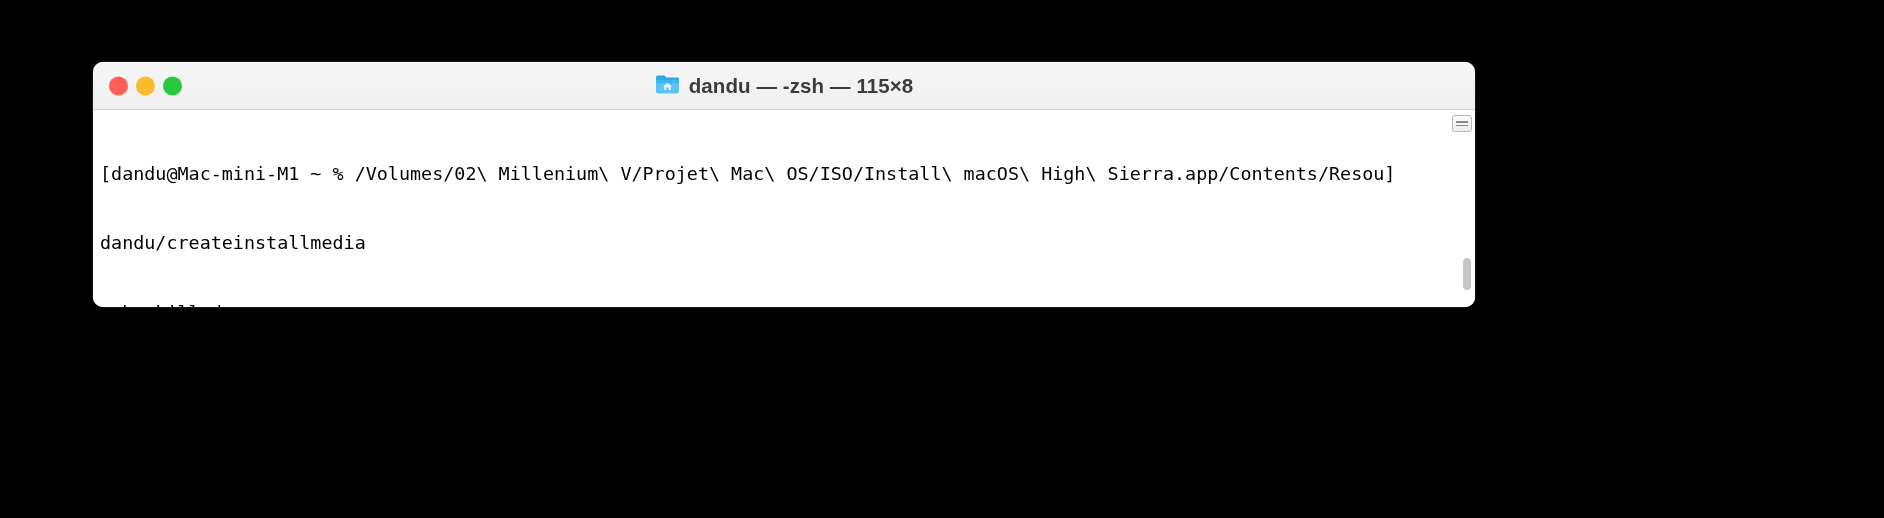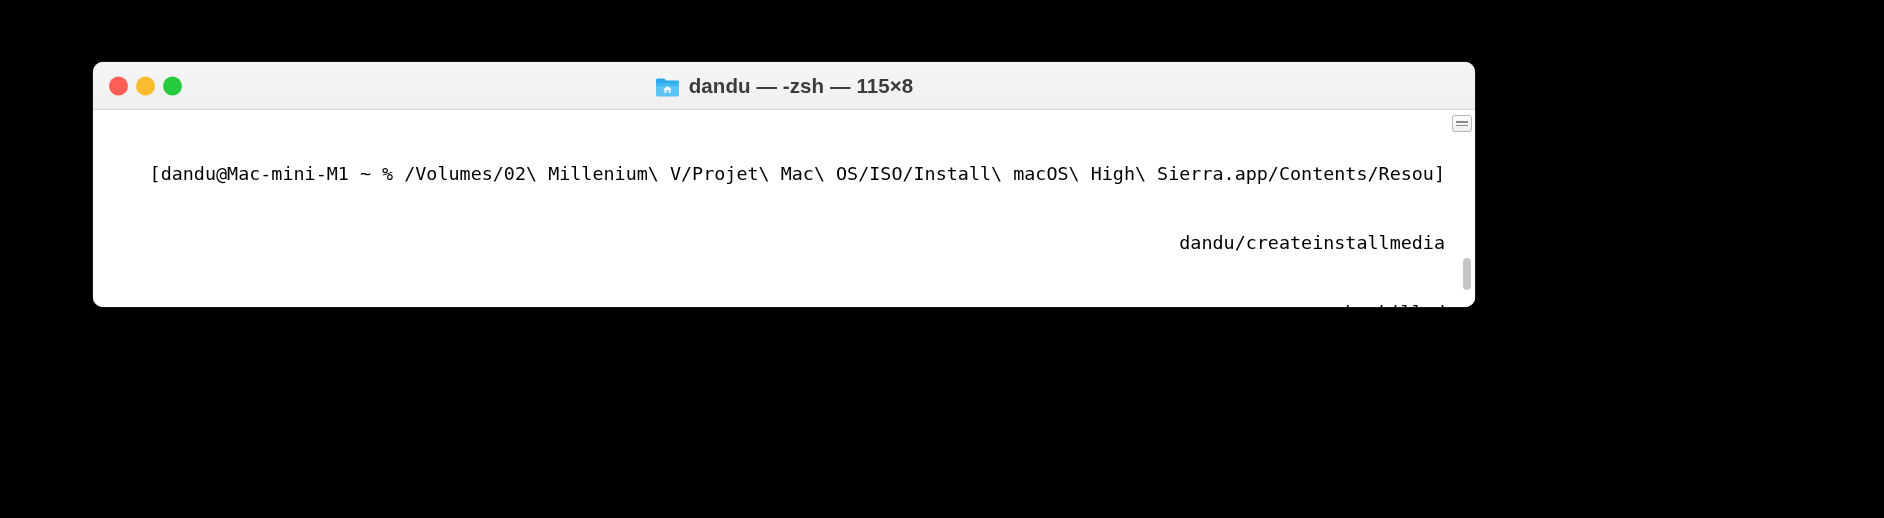--- a/index.html
+++ b/index.html
@@ -62,21 +62,21 @@
   .tl-close   { background: #ff5f57; }
   .tl-min     { background: #f9bc2e; }
   .tl-max     { background: #27c93f; }
 
   .title-wrap {
     position: absolute;
     left: 0; right: 0;
     top: 50%;
     transform: translateY(-50%);
     display: flex;
-    align-items: flex-end;
+    align-items: flex-start;
     justify-content: center;
     gap: 9px;
     pointer-events: none;
   }
   #folder-icon {
     width: 25px;
     height: 21px;
     display: block;
     flex: 0 0 auto;
   }
@@ -102,21 +102,21 @@
     left: 7px;
     top: 5px;
     right: 30px;
     font-family: "DejaVu Sans Mono", "Liberation Mono", monospace;
     font-size: 18.4px;
     line-height: 23.3px;
     color: #000000;
     white-space: pre;
     letter-spacing: 0px;
   }
-  #term-text .line { white-space: pre; text-align: right; }
+  #term-text .line { white-space: pre; }
 
   
   #right-gutter {
     position: absolute;
     top: 0;
     right: 0;
     width: 25px;
     height: 100%;
     background: #ffffff;
   }

